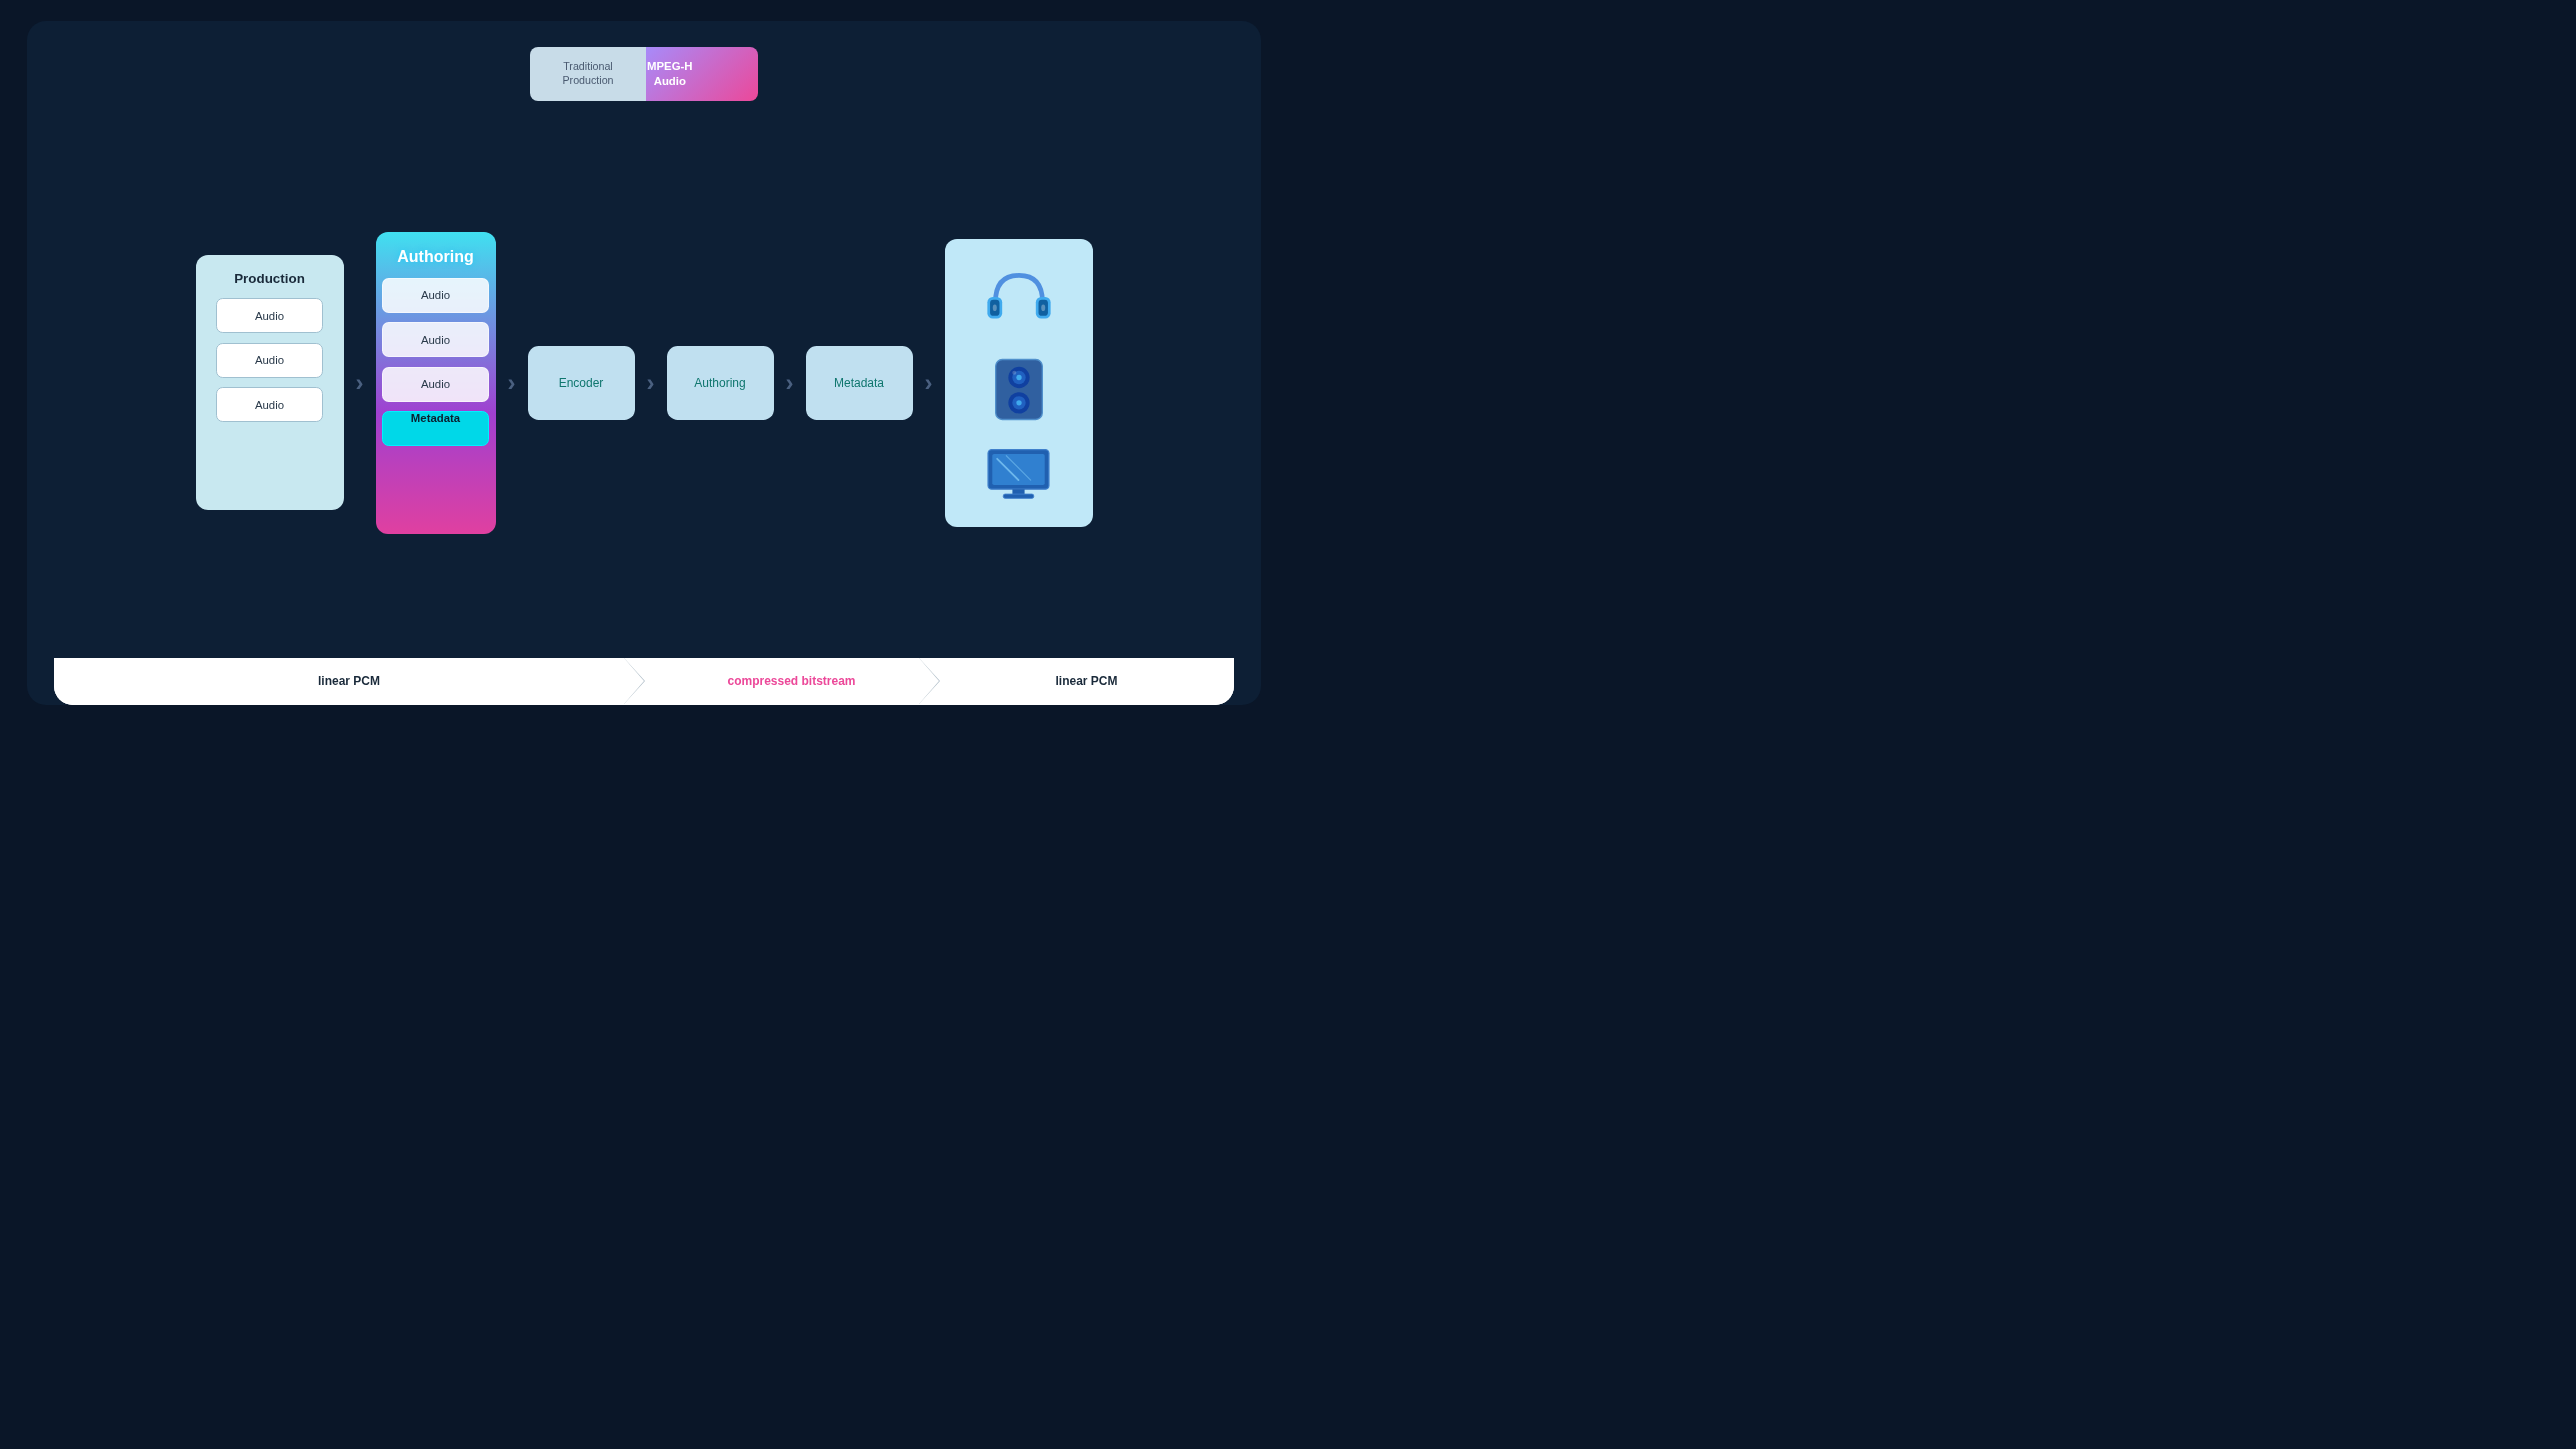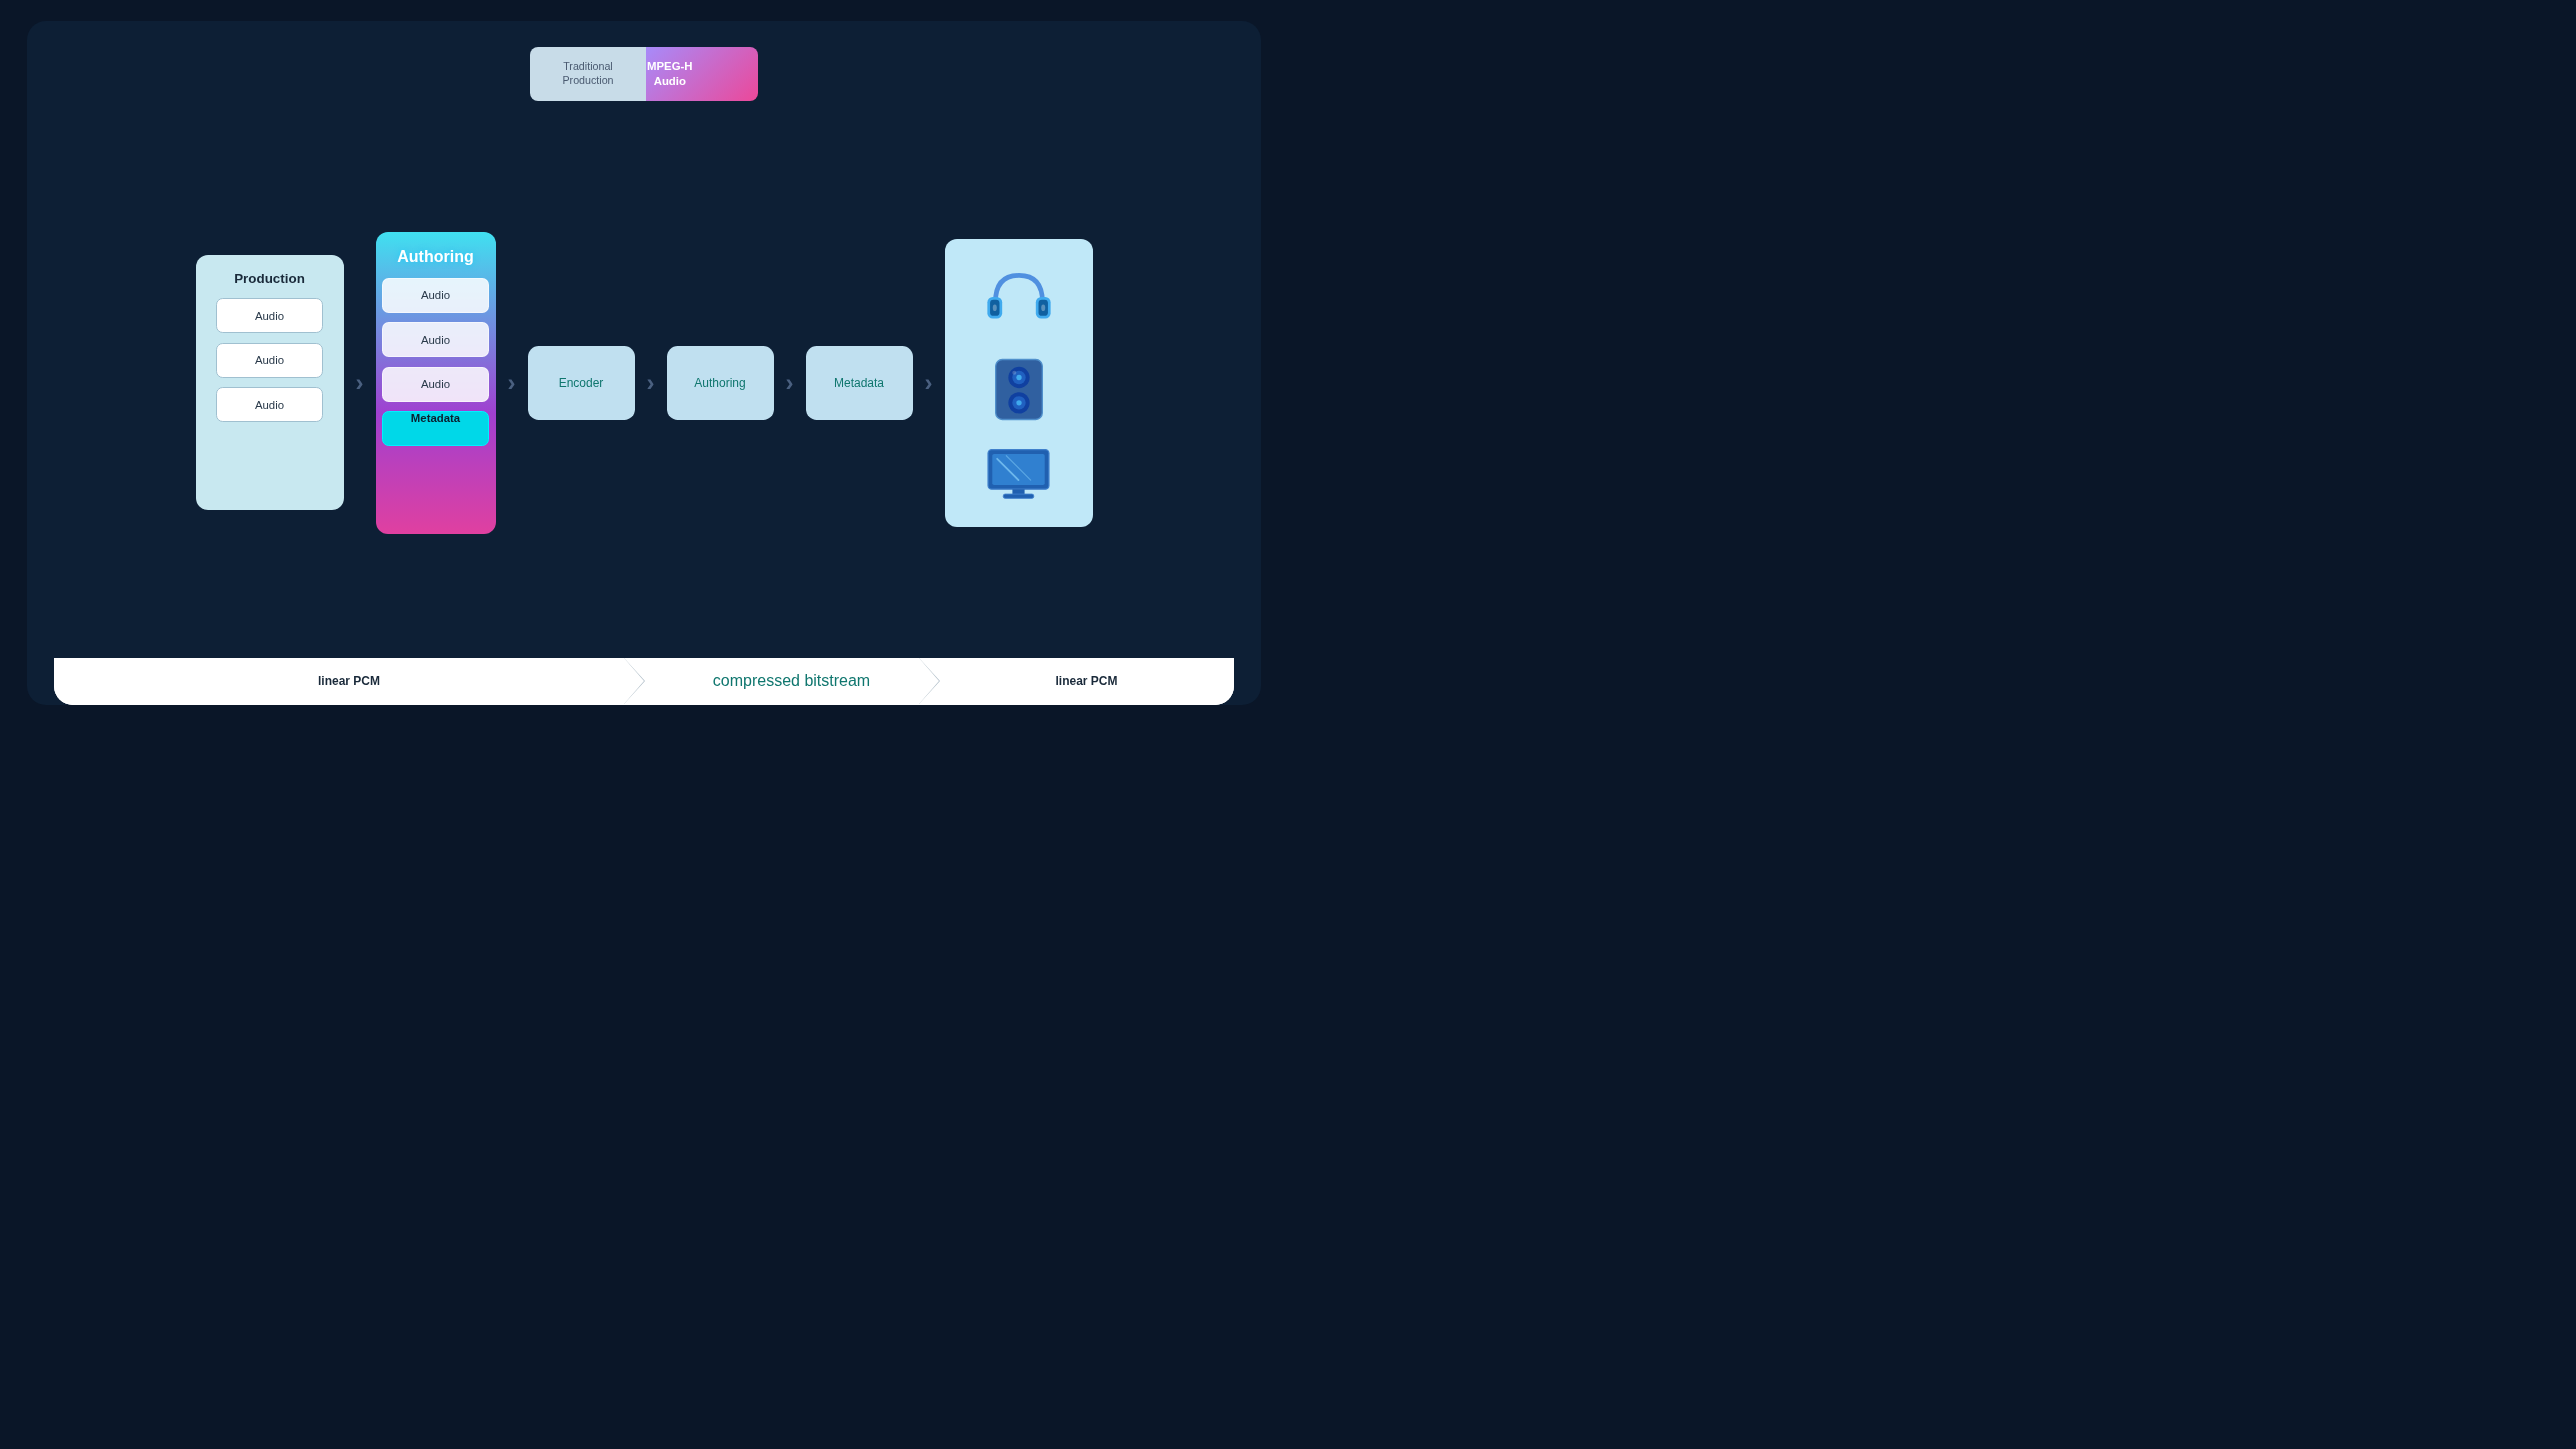--- a/index.html
+++ b/index.html
@@ -359,21 +359,21 @@
   <div class="bottom-bar">
 
     <div class="bar-section bar-section-1" style="position:relative;">
       <span style="font-size:12px;font-weight:bold;color:#1a2a3a;">linear PCM</span>
 
       <div style="position:absolute;right:-0.7px;top:0;width:0;height:0;border-top:23.5px solid transparent;border-bottom:23.5px solid transparent;border-left:21.5px solid #b0bec8;z-index:4;"></div>
       <div style="position:absolute;right:0px;top:0;width:0;height:0;border-top:23.5px solid transparent;border-bottom:23.5px solid transparent;border-left:20px solid white;z-index:5;"></div>
     </div>
 
     <div class="bar-section bar-section-2" style="position:relative;">
-      <span style="font-size:16px;font-weight:normal;color:#0f766e;">compressed bitstream</span>
+      <span style="font-size:12px;font-weight:bold;color:#ec4899;">compressed bitstream</span>
 
       <div style="position:absolute;right:-0.7px;top:0;width:0;height:0;border-top:23.5px solid transparent;border-bottom:23.5px solid transparent;border-left:21.5px solid #b0bec8;z-index:4;"></div>
       <div style="position:absolute;right:0px;top:0;width:0;height:0;border-top:23.5px solid transparent;border-bottom:23.5px solid transparent;border-left:20px solid white;z-index:5;"></div>
     </div>
 
     <div class="bar-section bar-section-3">
       <span style="font-size:12px;font-weight:bold;color:#1a2a3a;">linear PCM</span>
     </div>
   </div>
 

